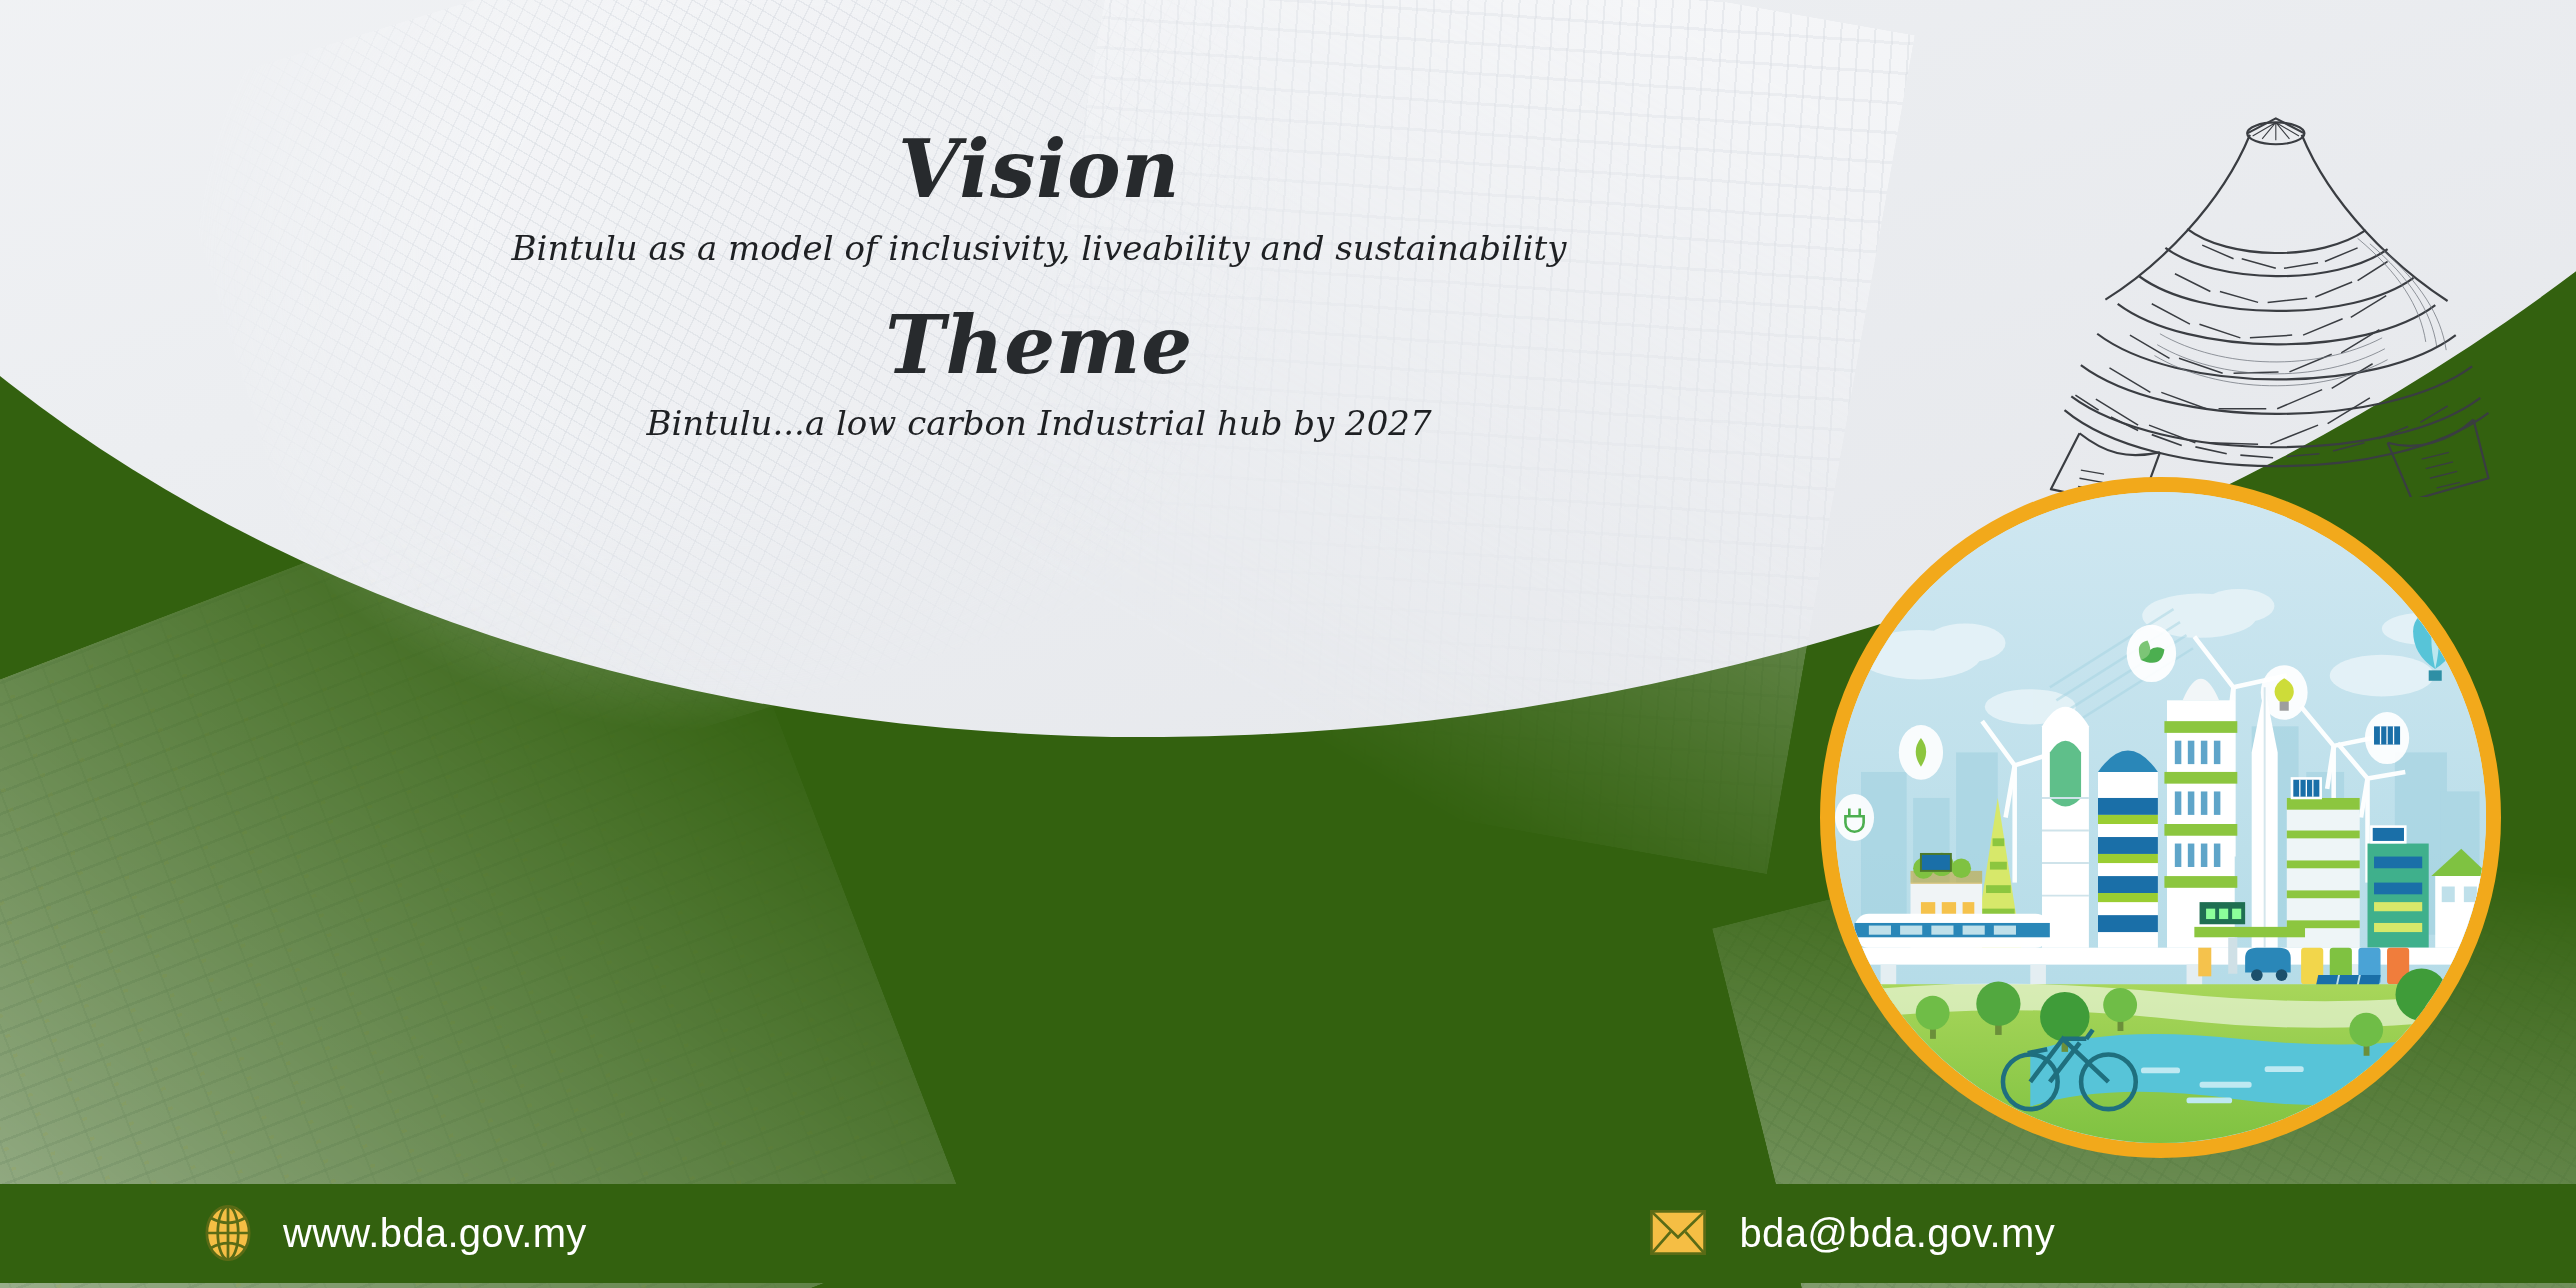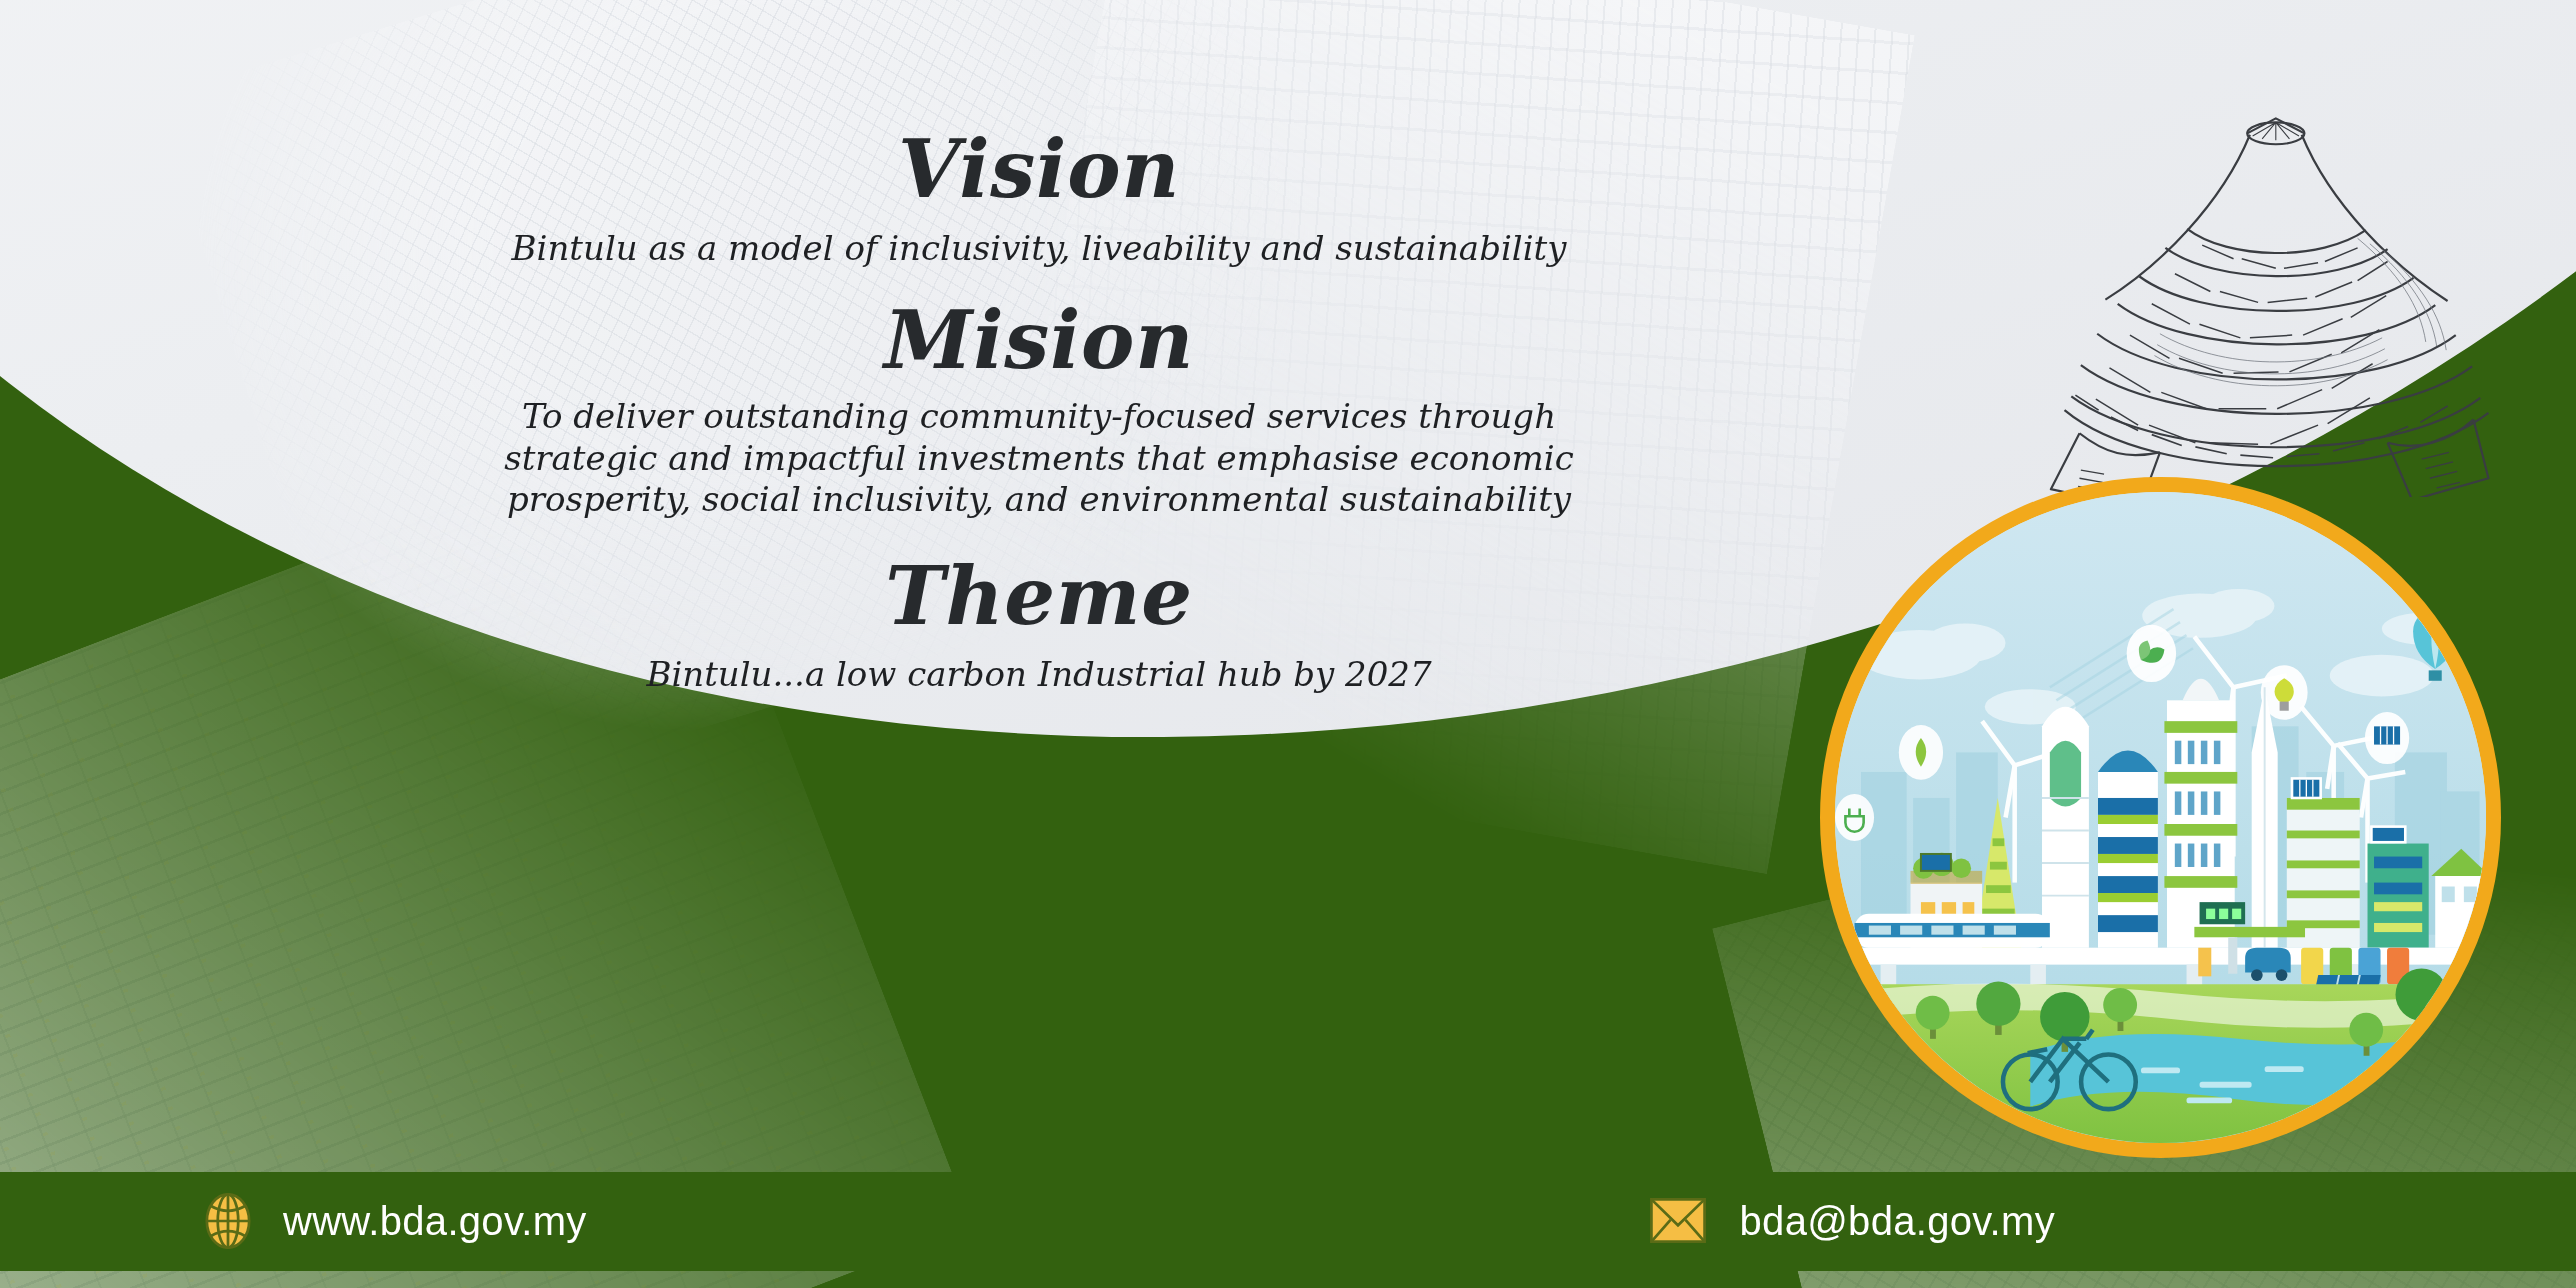--- a/index.html
+++ b/index.html
@@ -133,21 +133,21 @@
   }
   .sec-vision{margin-top:0;}
   .sec-vision .heading{margin-bottom:17.7px;}
   .sec-mission{margin-top:30px;}
   .sec-mission .heading{margin-bottom:15px;}
   .sec-theme{margin-top:35px;}
   .sec-theme .heading{margin-bottom:16.4px;}
 
   
   .footer{
-    position:absolute;left:0;bottom:17px;width:2576px;height:99px;
+    position:absolute;left:0;bottom:5px;width:2576px;height:99px;
     background:#33610F;
     display:flex;align-items:center;
   }
   .footer-item{display:flex;align-items:center;gap:31px;}
   .footer-item.web{margin-left:204px;}
   .footer-item.mail{margin-left:1063px;gap:34px;}
   .footer-text{
     font-family:"Liberation Sans",sans-serif;
     font-size:40px;
     color:#ffffff;
@@ -500,26 +500,20 @@
     </svg>
   </div>
 
   <div class="copy">
 
     <div class="sec-vision">
       <div class="heading">Vision</div>
       <div class="body-line">Bintulu as a model of inclusivity, liveability and sustainability</div>
     </div>
 
-    <div class="sec-mission">
-      <div class="heading">Mision</div>
-      <div class="body-line">To deliver outstanding community-focused services through</div>
-      <div class="body-line">strategic and impactful investments that emphasise economic</div>
-      <div class="body-line">prosperity, social inclusivity, and environmental sustainability</div>
-    </div>
 
     <div class="sec-theme">
       <div class="heading">Theme</div>
       <div class="body-line">Bintulu...a low carbon Industrial hub by 2027</div>
     </div>
 
   </div>
 
   <div class="footer">
 

